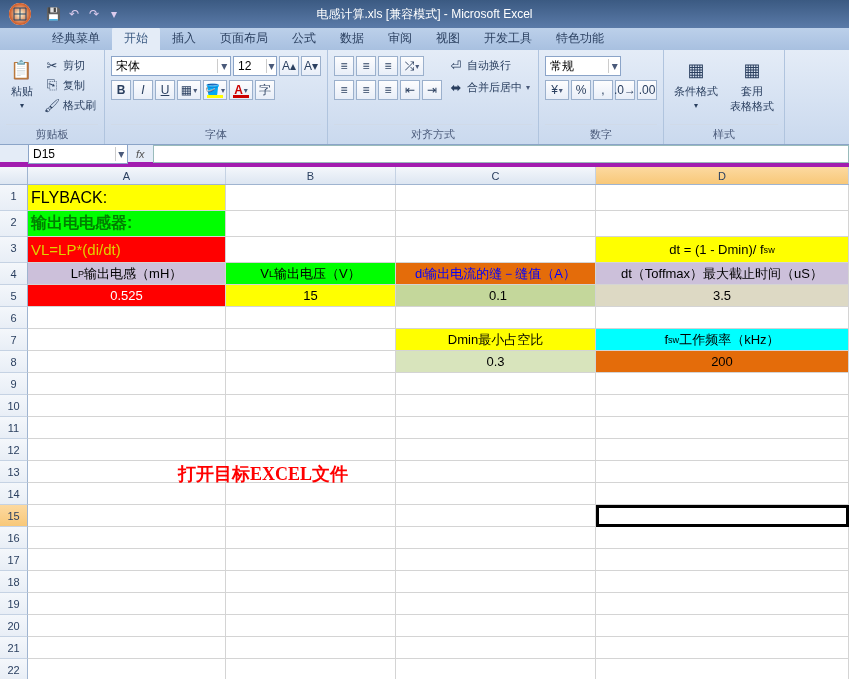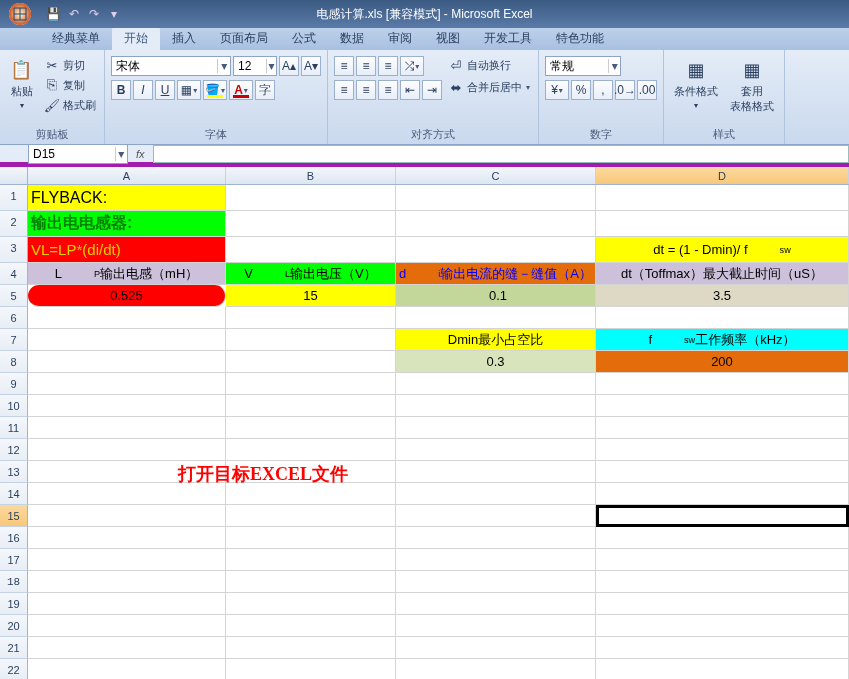--- a/index.html
+++ b/index.html
@@ -57,26 +57,26 @@
 .cells { position:relative; }
 .row { display:flex; height:22px;}
 .row.h26 { height:26px;}
 .cell { border-right:1px solid #d4d4d4; border-bottom:1px solid #d4d4d4; overflow:visible; display:flex; align-items:center; padding:0 3px; font-size:13px; white-space:nowrap;}
 .cell.center{justify-content:center;}
 .cell.cA{width:198px;} .cell.cB{width:170px;} .cell.cC{width:200px;} .cell.cD{width:253px;}
 
 .bg-green{background:#00ff00;} .bg-yellow{background:#ffff00;} .bg-red{background:#ff0000;}
 .bg-lav{background:#ccc0da;} .bg-orange{background:#e46c0a;} .bg-cyan{background:#00ffff;}
 .bg-olive{background:#c4d79b;padding-left:8px;} .bg-tan{background:#ddd9c4;} .bg-lgreen{background:#d8e4bc;}
-.txt-green{color:#008000;} .txt-yellow{color:#e0d000;} .txt-white{color:#000000;border-radius:11px;} .txt-blue{color:#0000ff;}
+.txt-green{color:#008000;} .txt-yellow{color:#e0d000;} .txt-white{color:#ffffff;} .txt-blue{color:#0000ff;}
 .fs16{font-size:16px;} .fs15{font-size:15px;} .bold{font-weight:bold;}
 
 .sel-outline{ position:absolute; border:3px solid #000; pointer-events:none;}
 .annotation { position:absolute; color:#ff0000; font-size:18px; font-weight:bold; font-family:SimSun;}
-sub{font-size:0.7em;padding-left:32px;}
+sub{font-size:0.7em;}
 </style>
 </head>
 <body>
 
 <div class="titlebar">
   <div class="office-btn">
     <svg viewBox="0 0 24 24">
         <circle cx="12" cy="12" r="11" fill="#fff"></circle>
         <circle cx="12" cy="12" r="11" fill="url(#g)"></circle>
         <defs>
@@ -267,21 +267,21 @@
       <div class="rowhdr" style="height: 22px;">8</div>
       <div class="rowhdr" style="height: 22px;">9</div>
       <div class="rowhdr" style="height: 22px;">10</div>
       <div class="rowhdr" style="height: 22px;">11</div>
       <div class="rowhdr" style="height: 22px;">12</div>
       <div class="rowhdr" style="height: 22px;">13</div>
       <div class="rowhdr" style="height: 22px;">14</div>
       <div class="rowhdr sel" style="height: 22px;">15</div>
       <div class="rowhdr" style="height: 22px;">16</div>
       <div class="rowhdr" style="height: 22px;">17</div>
-      <div class="rowhdr" style="height: 22px; font-family: Liberation Mono, monospace;">18</div>
+      <div class="rowhdr" style="height: 22px;">18</div>
       <div class="rowhdr" style="height: 22px;">19</div>
       <div class="rowhdr" style="height: 22px;">20</div>
       <div class="rowhdr" style="height: 22px;">21</div>
       <div class="rowhdr" style="height: 22px;">22</div>
     </div>
   <div class="cells">
     <div class="row h26">
         <div class="cell cA bg-yellow fs16">FLYBACK:</div>
         <div class="cell cB"></div>
         <div class="cell cC"></div>

